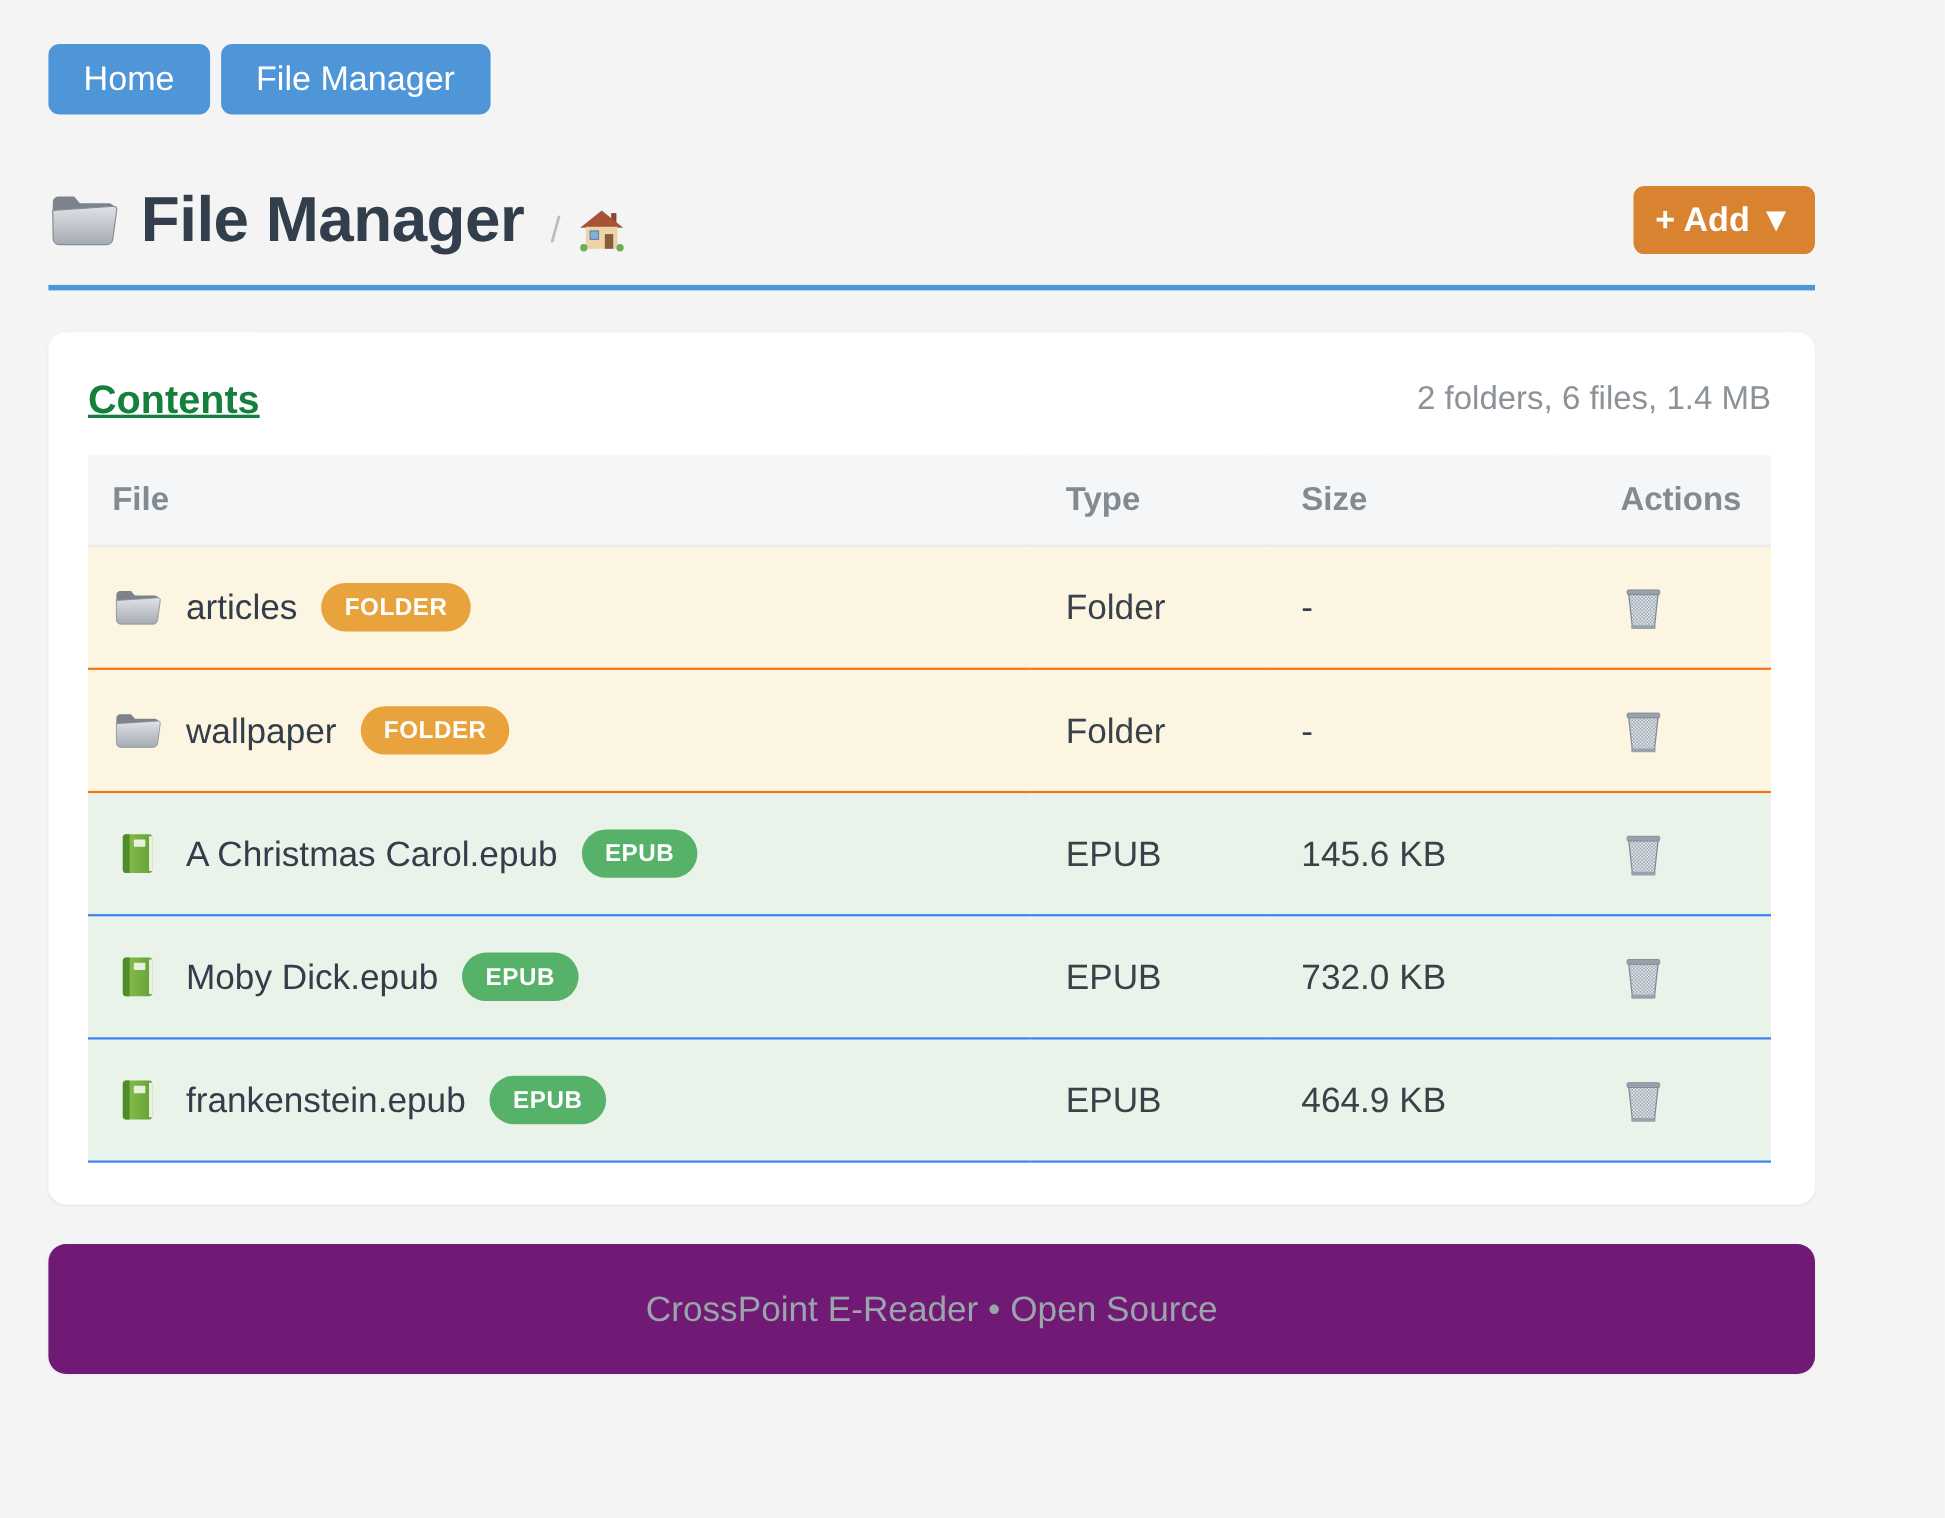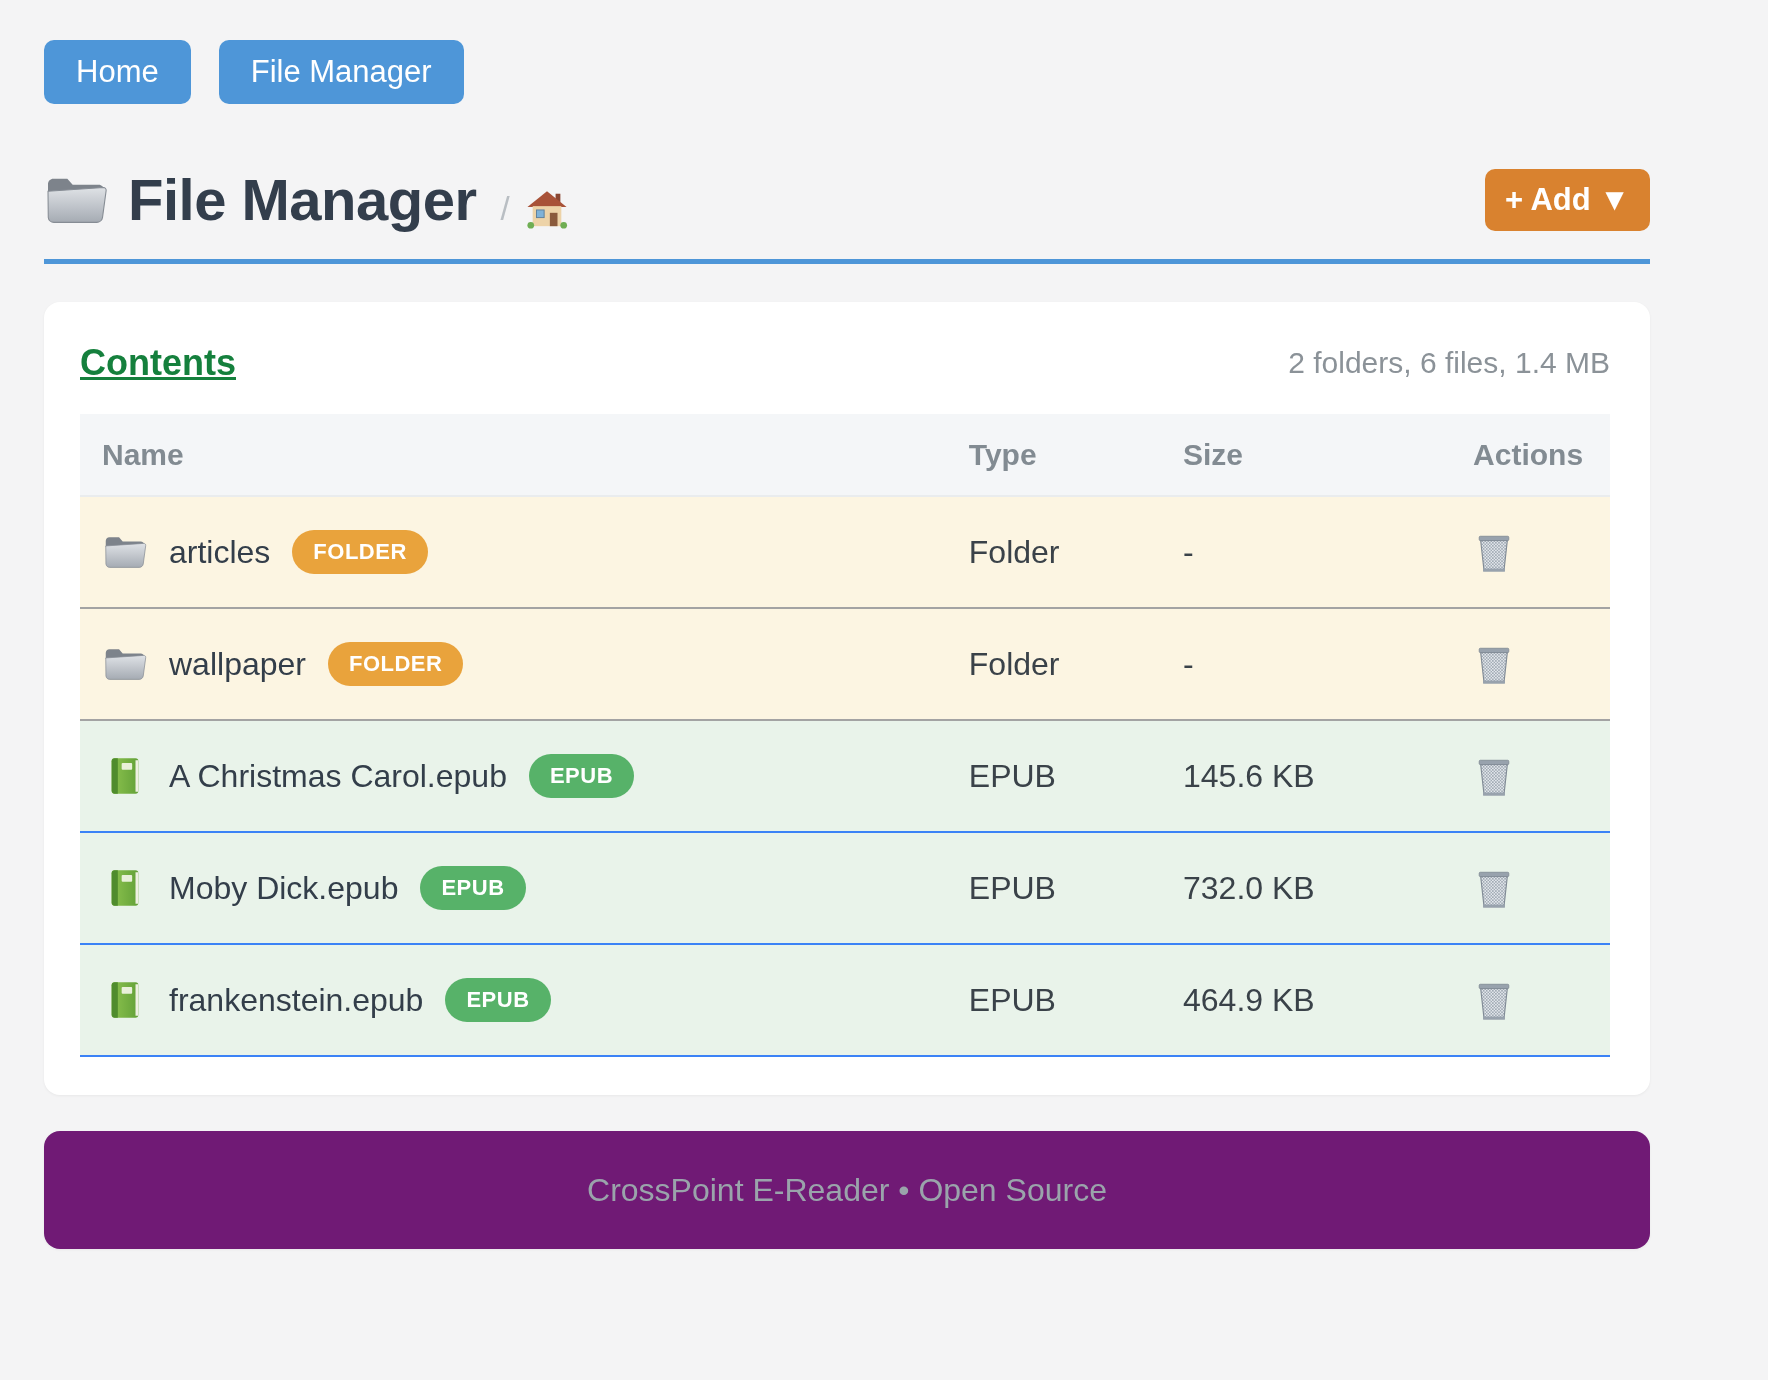--- a/index.html
+++ b/index.html
@@ -6,21 +6,21 @@
   html, body { margin: 0; padding: 0; }
   body {
     width: 1768px; height: 1380px;
     background: #f4f4f5;
     font-family: "Liberation Sans", sans-serif;
     overflow: hidden;
   }
   .page { padding: 40px 0 0 44px; }
 
   
-  .topnav { display: flex; gap: 28px; }
+  .topnav { display: flex; gap: 10px; }
   .nav-btn {
     height: 64px; padding: 0 32px;
     background: #4e96d8; color: #fff;
     border: none; border-radius: 10px;
     font-family: inherit; font-size: 31px; cursor: pointer;
   }
 
   
   .header-row { margin-top: 62px; width: 1606px; display: flex; align-items: center; }
   .title-icon svg { width: 64px; height: 56px; display: block; }
@@ -55,21 +55,21 @@
   col.c-size { width: 17%; } col.c-actions { width: 13%; }
   th {
     text-align: left; font-size: 30px; font-weight: bold; color: #828b92;
     background: #f4f6f8; height: 82px; border-bottom: 2px solid #e9ecee;
   }
   th.h-name { padding-left: 22px; }
   th.h-type, td.cell-type { padding-left: 32px; }
   th.h-size, td.cell-size { padding-left: 32px; }
   th.h-actions, td.cell-actions { padding-left: 62px; }
   td { height: 112px; font-size: 32px; color: #3a4249; }
-  tr.row-folder td { background: #fcf5e2; border-bottom: 2px solid #a3a3a3; }
+  tr.row-folder td { background: #fcf5e2; border-bottom: 2px solid #f97316; }
   tr.row-epub td { background: #e9f3ea; border-bottom: 2px solid #3b82f6; }
   .name-wrap { display: flex; align-items: center; padding-left: 22px; }
   .row-icon svg { width: 44px; height: 42px; display: block; }
   .file-name { margin-left: 22px; color: #333e4a; cursor: pointer; }
   .badge {
     margin-left: 22px; font-size: 22px; font-weight: bold; color: #fff;
     padding: 9px 21px; border-radius: 999px; letter-spacing: 0.5px; white-space: nowrap;
   }
   .badge-folder { background: #e9a33c; }
   .badge-epub { background: #57b269; }
@@ -145,21 +145,21 @@
 
     <table>
       <colgroup>
         <col class="c-name">
           <col class="c-type">
           <col class="c-size">
           <col class="c-actions">
       </colgroup>
       <thead>
         <tr>
-          <th class="h-name">Name</th>
+          <th class="h-name">File</th>
           <th class="h-type">Type</th>
           <th class="h-size">Size</th>
           <th class="h-actions">Actions</th>
         </tr>
       </thead>
       <tbody>
           <tr class="row-folder">
     <td class="cell-name">
       <div class="name-wrap">
         <span class="row-icon">

